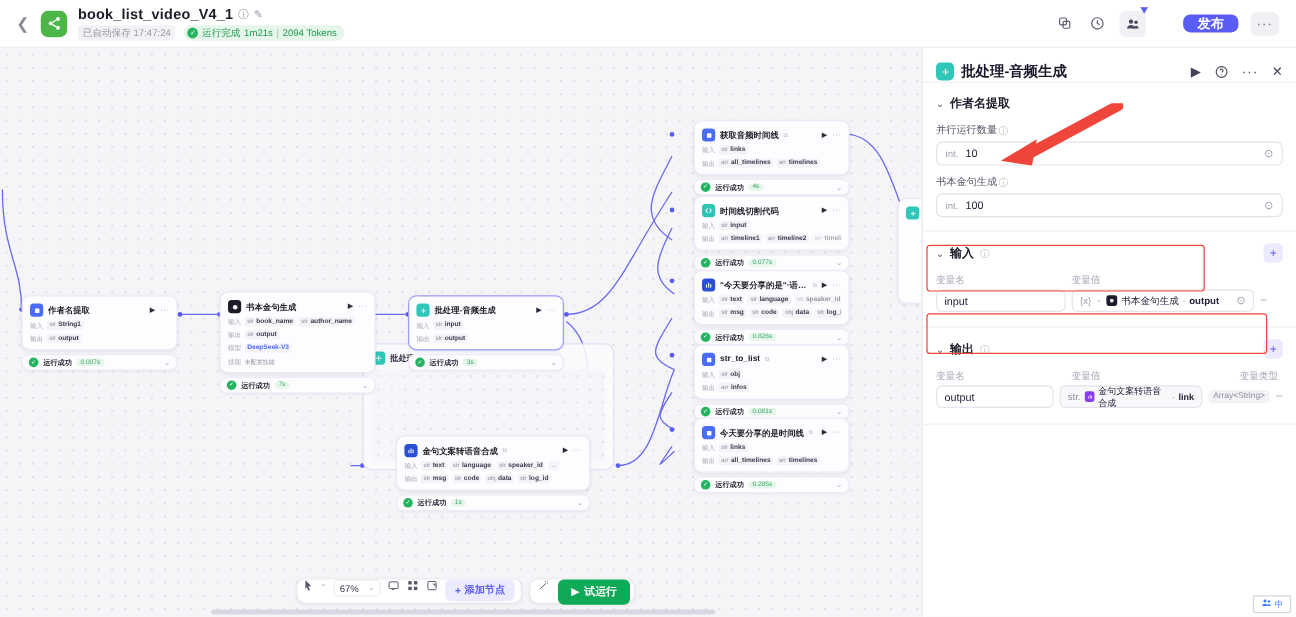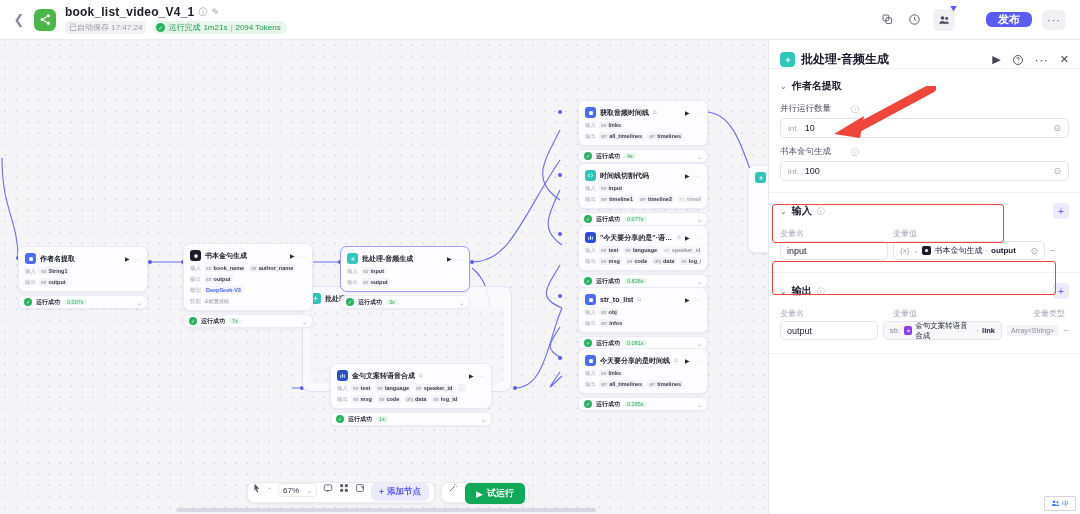--- a/index.html
+++ b/index.html
@@ -136,21 +136,21 @@
   .p-actions { margin-left: auto; display: flex; align-items: center; gap: 11px; }
   .p-actions span { color: #44445a; font-size: 11px; cursor: pointer; display: flex; }
   .p-desc { font-size: 8.5px; color: #9b9bab; padding: 6px 11px 10px 11px; }
   .p-sep { height: 1px; background: #f0f0f5; }
   .sect-head { display: flex; align-items: center; gap: 5px; padding: 10px 11px 6px 11px; }
   .sect-chev { font-size: 8px; color: #6c6c80; }
   .sect-title { font-size: 10px; font-weight: bold; color: #20202e; }
   .sect-info { font-size: 8px; color: #b6b6c4; }
   .sect-add { margin-left: auto; width: 16px; height: 16px; border-radius: 4px; background: #eceafe;
     color: #5b5bf5; font-size: 10px; display: flex; align-items: center; justify-content: center; cursor: pointer; }
-  .field-label { display: flex; align-items: center; gap: 20px; padding: 4px 11px 3px 11px; }
+  .field-label { display: flex; align-items: center; gap: 1px; padding: 4px 11px 3px 11px; }
   .field-label .fl { font-size: 8.5px; color: #55556a; }
   .field-label .fi { font-size: 8px; color: #b6b6c4; }
   .inputline { margin: 0 11px; border: 1px solid #e4e4ec; border-radius: 5px; height: 20px;
     display: flex; align-items: center; padding: 0 7px; gap: 6px; background: #fff; }
   .inputline .typ { font-size: 8px; color: #a0a0b2; }
   .inputline .val { font-size: 9px; color: #22223a; }
   .inputline .clock { margin-left: auto; font-size: 9px; color: #9a9aa8; }
   .colhead { display: flex; padding: 3px 11px 2px 11px; }
   .colhead .c { font-size: 8px; color: #a6a6b6; }
   .varrow { display: flex; align-items: center; gap: 5px; padding: 0 11px; }

